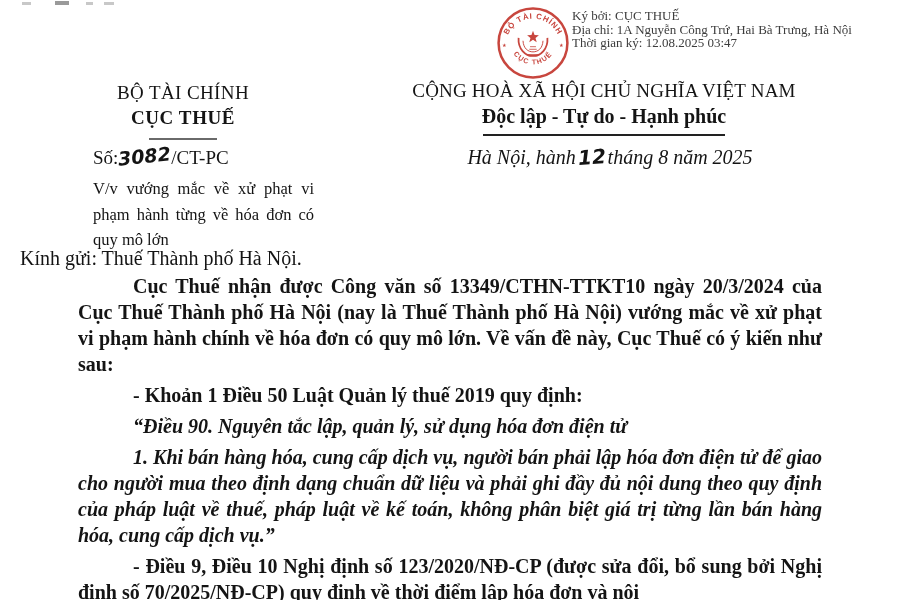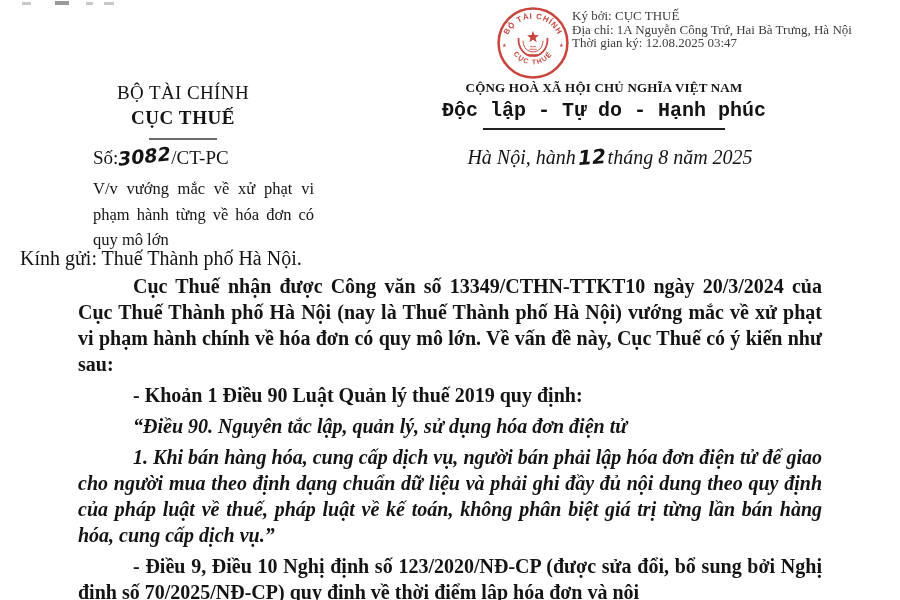--- a/index.html
+++ b/index.html
@@ -19,22 +19,22 @@
   .seal{position:absolute;left:496px;top:6px;width:74px;height:74px;}
   .sig{position:absolute;left:572px;top:9px;font-family:Liberation Serif, serif;
        font-size:13px;line-height:13.5px;color:#3c3c3c;white-space:nowrap;}
 
   
   .hdr-left{position:absolute;left:88px;top:82px;width:190px;text-align:center;}
   .hdr-left .ministry{font-size:19px;letter-spacing:.4px;}
   .hdr-left .dept{font-size:19px;font-weight:bold;letter-spacing:.6px;margin-top:3px;}
   .hdr-left .rule{width:68px;height:2px;background:#6a6a6a;margin:9px auto 0;}
   .hdr-right{position:absolute;left:388px;top:80px;width:432px;text-align:center;}
-  .hdr-right .country{font-size:13px;font-weight:bold;letter-spacing:.2px;}
-  .hdr-right .motto{font-size:20px;font-weight:bold;margin-top:3px;font-family:Liberation Mono, monospace;}
+  .hdr-right .country{font-size:19px;font-weight:normal;letter-spacing:.2px;}
+  .hdr-right .motto{font-size:20px;font-weight:bold;margin-top:3px;}
   .hdr-right .rule{width:242px;height:2px;background:#222;margin:6px auto 0;}
 
   
   .docnum{position:absolute;left:93px;top:146px;font-size:19px;white-space:nowrap;}
   .hand{font-family:"DejaVu Sans","Liberation Sans",sans-serif;font-style:italic;font-weight:bold;
         display:inline-block;}
   .docnum .hand{font-size:19px;transform:rotate(-6deg) translateY(-1px);}
   .pdate{position:absolute;left:400px;top:145px;width:420px;text-align:center;
          font-style:italic;font-size:20px;white-space:nowrap;}
   .pdate .hand{font-size:20px;transform:rotate(-4deg);margin:0 2px;}
@@ -108,19 +108,19 @@
   <div class="pdate">
     <span>Hà Nội, hành</span><span class="hand">12</span><span>tháng 8 năm 2025</span>
   </div>
 
   <div class="subject">V/v vướng mắc về xử phạt vi phạm hành từng về hóa đơn có quy mô lớn</div>
 
   <div class="recipient">Kính gửi: Thuế Thành phố Hà Nội.</div>
 
   <div class="body">
     <p>Cục Thuế nhận được Công văn số 13349/CTHN-TTKT10 ngày 20/3/2024 của Cục Thuế Thành phố Hà Nội (nay là Thuế Thành phố Hà Nội) vướng mắc về xử phạt vi phạm hành chính về hóa đơn có quy mô lớn. Về vấn đề này, Cục Thuế có ý kiến như sau:</p>
-    <p>- Khoản 1 Điều 90 Luật Quản lý thuế 2019 quy định:</p>
+    <p>- Khoản 1 Điều 50 Luật Quản lý thuế 2019 quy định:</p>
     <p class="quote">“Điều 90. Nguyên tắc lập, quản lý, sử dụng hóa đơn điện tử</p>
     <p class="quote">1. Khi bán hàng hóa, cung cấp dịch vụ, người bán phải lập hóa đơn điện tử để giao cho người mua theo định dạng chuẩn dữ liệu và phải ghi đầy đủ nội dung theo quy định của pháp luật về thuế, pháp luật về kế toán, không phân biệt giá trị từng lần bán hàng hóa, cung cấp dịch vụ.”</p>
     <p>- Điều 9, Điều 10 Nghị định số 123/2020/NĐ-CP (được sửa đổi, bổ sung bởi Nghị định số 70/2025/NĐ-CP) quy định về thời điểm lập hóa đơn và nội</p>
   </div>
 
 </div>
 
 </body></html>

